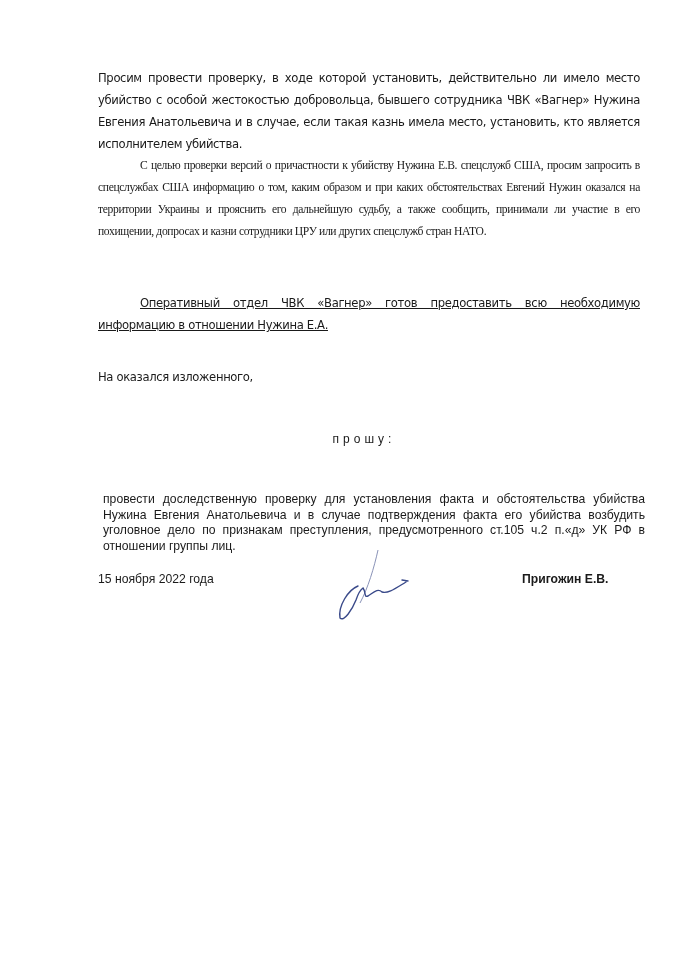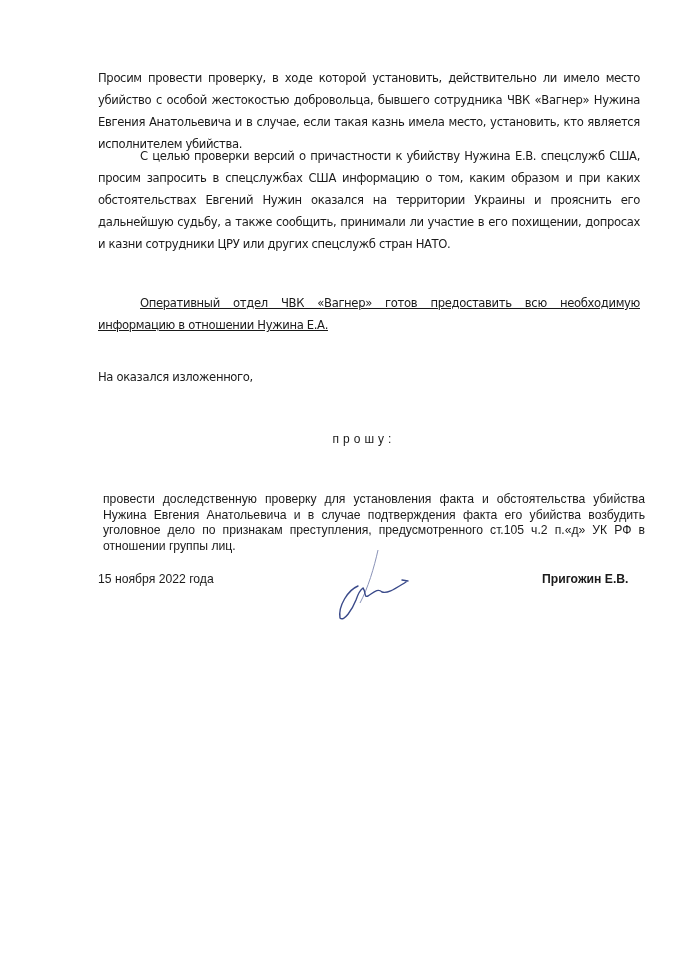--- a/index.html
+++ b/index.html
@@ -2,27 +2,27 @@
 <html><head>
 <meta charset="utf-8">
 <style>
   html, body { margin: 0; padding: 0; background: #ffffff; }
   body { width: 690px; height: 976px; position: relative; overflow: hidden; color: #1a1a1a; }
   .page { position: absolute; left: 0; top: 0; width: 667px; height: 976px; background: #fff; }
   .p { position: absolute; left: 98px; width: 542px; font-family: "DejaVu Sans", sans-serif; font-size: 11.6px; line-height: 22px; text-align: justify; letter-spacing: -0.35px; margin: 0; }
   .p .indent { display: inline-block; width: 42px; }
   .p2 { position: absolute; left: 98px; width: 542px; font-family: "Liberation Sans", sans-serif; font-size: 12.2px; line-height: 15.6px; text-align: justify; margin: 5px; }
   #para1 { top: 67px; }
-  #para2 { top: 145px; }
+  #para2 { top: 155px; font-family: Liberation Serif, serif; }
   #para3 { top: 292px; text-decoration: underline; }
   #para4 { top: 366px; }
   #prosh { position: absolute; top: 432px; left: 0; width: 690px; text-align: center; font-family: "Liberation Sans", sans-serif; font-size: 12px; letter-spacing: 4px; padding-left: 38px; box-sizing: border-box; }
   #para5 { top: 487px; }
   #date { position: absolute; top: 572px; left: 98px; font-family: "Liberation Sans", sans-serif; font-size: 12.2px; text-align: center; }
-  #signer { position: absolute; top: 572px; left: 542px; font-family: "Liberation Sans", sans-serif; font-size: 12.2px; font-weight: bold; }
+  #signer { position: absolute; top: 572px; left: 522px; font-family: "Liberation Sans", sans-serif; font-size: 12.2px; font-weight: bold; }
   #signature { position: absolute; left: 330px; top: 548px; width: 90px; height: 75px; }
 </style>
 </head>
 <body>
 
 <div class="page">
   <p class="p" id="para1">Просим провести проверку, в ходе которой установить, действительно ли имело место убийство с особой жестокостью добровольца, бывшего сотрудника ЧВК «Вагнер» Нужина Евгения Анатольевича и в случае, если такая казнь имела место, установить, кто является исполнителем убийства.</p>
   <p class="p" id="para2"><span class="indent"></span><span>С целью проверки версий о причастности к убийству Нужина Е.В. спецслужб США, просим запросить в спецслужбах США информацию о том, каким образом и при каких обстоятельствах Евгений Нужин оказался на территории Украины и прояснить его дальнейшую судьбу, а также сообщить, принимали ли участие в его похищении, допросах и казни сотрудники ЦРУ или других спецслужб стран НАТО.</span></p>
   <p class="p" id="para3"><span class="indent"></span><span>Оперативный отдел ЧВК «Вагнер» готов предоставить всю необходимую информацию в отношении Нужина Е.А.</span></p>
   <p class="p" id="para4">На оказался изложенного,</p>

